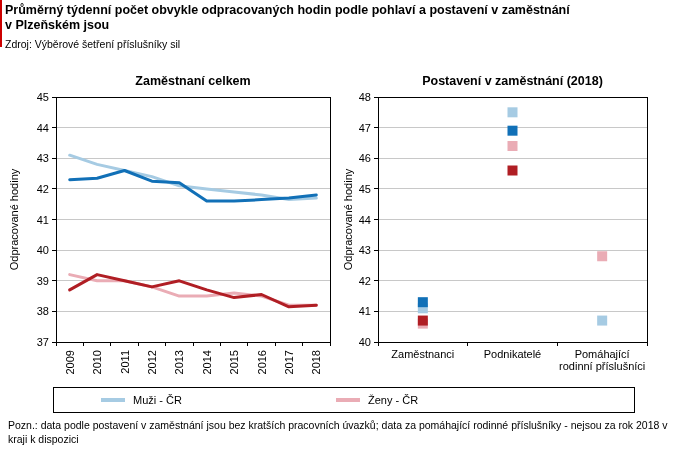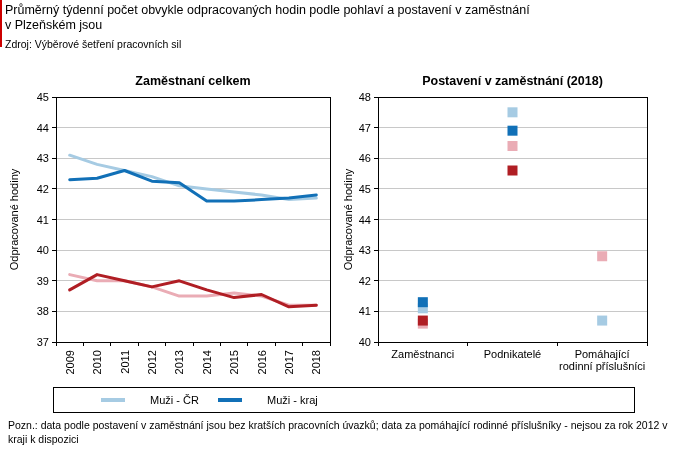--- a/index.html
+++ b/index.html
@@ -1,43 +1,43 @@
 <!DOCTYPE html>
 <html><head>
 <meta charset="utf-8">
 <style>
   html,body{margin:0;padding:0;background:#fff;}
   #page{position:relative;width:679px;height:454px;background:#ffffff;overflow:hidden;
         font-family:"Liberation Sans",sans-serif;color:#000;}
   #accent{position:absolute;left:0;top:0;width:2px;height:47px;background:#cc0000;}
-  #title{position:absolute;left:5px;top:3px;width:660px;font-size:12.5px;font-weight:normal;line-height:15px;}
+  #title{position:absolute;left:5px;top:3px;width:660px;font-size:12.5px;font-weight:bold;line-height:15px;}
   #source{position:absolute;left:5px;top:38px;width:660px;font-size:10.5px;}
   .chart-svg{position:absolute;top:58px;}
   #chart-left{left:0;}
   #chart-right{left:340px;}
   text{font-family:"Liberation Sans",sans-serif;fill:#000;}
   .tick{font-size:11px;}
   .ctitle{font-size:12.5px;font-weight:bold;}
   #legend{position:absolute;left:53px;top:387px;width:580px;height:24px;border:1px solid #000;
           background:#fff;}
-  .legend-item{position:absolute;top:0;height:24px;display:flex;align-items:center;gap:25px;}
+  .legend-item{position:absolute;top:0;height:24px;display:flex;align-items:center;gap:8px;}
   .legend-swatch{width:24px;height:4px;display:inline-block;}
   .legend-label{font-size:11px;white-space:nowrap;}
   #footnote{position:absolute;left:8px;top:419px;width:665px;font-size:10.5px;line-height:13.5px;}
 </style>
 </head>
 <body>
 
 <div id="page">
   <div id="accent"></div>
   <div id="title">
     <span>Průměrný týdenní počet obvykle odpracovaných hodin podle pohlaví a postavení v zaměstnání</span><br>
     <span>v Plzeňském jsou</span>
   </div>
-  <div id="source">Zdroj: Výběrové šetření pracovních sil</div>
+  <div id="source">Zdroj: Výběrové šetření příslušníky sil</div>
 
   <svg id="chart-left" class="chart-svg" width="340" height="330">
       <line x1="56" x2="330" y1="253.375" y2="253.375" stroke="#c8c8c8" stroke-width="1" shape-rendering="crispEdges"></line>
       <line x1="56" x2="330" y1="222.75" y2="222.75" stroke="#c8c8c8" stroke-width="1" shape-rendering="crispEdges"></line>
       <line x1="56" x2="330" y1="192.125" y2="192.125" stroke="#c8c8c8" stroke-width="1" shape-rendering="crispEdges"></line>
       <line x1="56" x2="330" y1="161.5" y2="161.5" stroke="#c8c8c8" stroke-width="1" shape-rendering="crispEdges"></line>
       <line x1="56" x2="330" y1="130.875" y2="130.875" stroke="#c8c8c8" stroke-width="1" shape-rendering="crispEdges"></line>
       <line x1="56" x2="330" y1="100.25" y2="100.25" stroke="#c8c8c8" stroke-width="1" shape-rendering="crispEdges"></line>
       <line x1="56" x2="330" y1="69.625" y2="69.625" stroke="#c8c8c8" stroke-width="1" shape-rendering="crispEdges"></line>
       <rect x="56" y="39" width="274" height="245" fill="none" stroke="#000000" stroke-width="1" shape-rendering="crispEdges"></rect>
@@ -133,20 +133,20 @@
       <rect x="167.5" y="107.49999999999996" width="10" height="10" fill="#b01e24"></rect>
       <text x="172.5" y="27" text-anchor="middle" class="ctitle">Postavení v zaměstnání (2018)</text>
       <text x="12" y="161.5" text-anchor="middle" class="tick" transform="rotate(-90 12 161.5)">Odpracované hodiny</text>
     </svg>
 
   <div id="legend">
     <div class="legend-item" style="left:47px">
       <span class="legend-swatch" style="background: rgb(166, 203, 227);"></span>
       <span class="legend-label">Muži - ČR</span>
     </div>
-    <div class="legend-item" style="left:164px">
-      <span class="legend-swatch" style="background: rgb(17, 112, 183);"></span>
-      <span class="legend-label">Muži - kraj</span>
+    <div class="legend-item" style="left:282px">
+      <span class="legend-swatch" style="background: rgb(234, 172, 181);"></span>
+      <span class="legend-label">Ženy - ČR</span>
     </div>
   </div>
 
-  <div id="footnote">Pozn.: data podle postavení v zaměstnání jsou bez kratších pracovních úvazků; data za pomáhající rodinné příslušníky - nejsou za rok 2012 v kraji k dispozici</div>
+  <div id="footnote">Pozn.: data podle postavení v zaměstnání jsou bez kratších pracovních úvazků; data za pomáhající rodinné příslušníky - nejsou za rok 2018 v kraji k dispozici</div>
 </div>
 
 </body></html>

